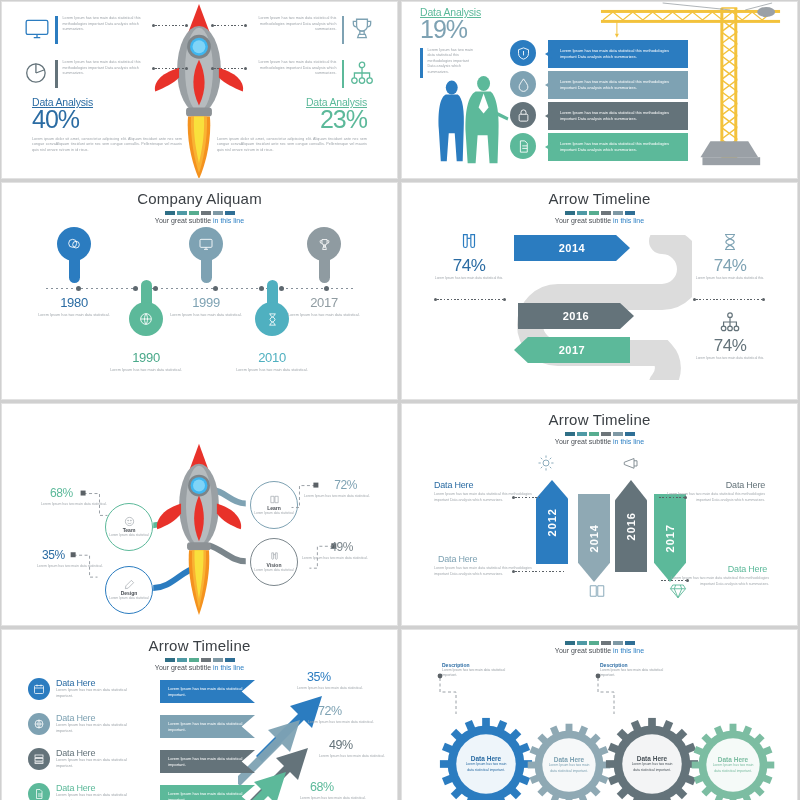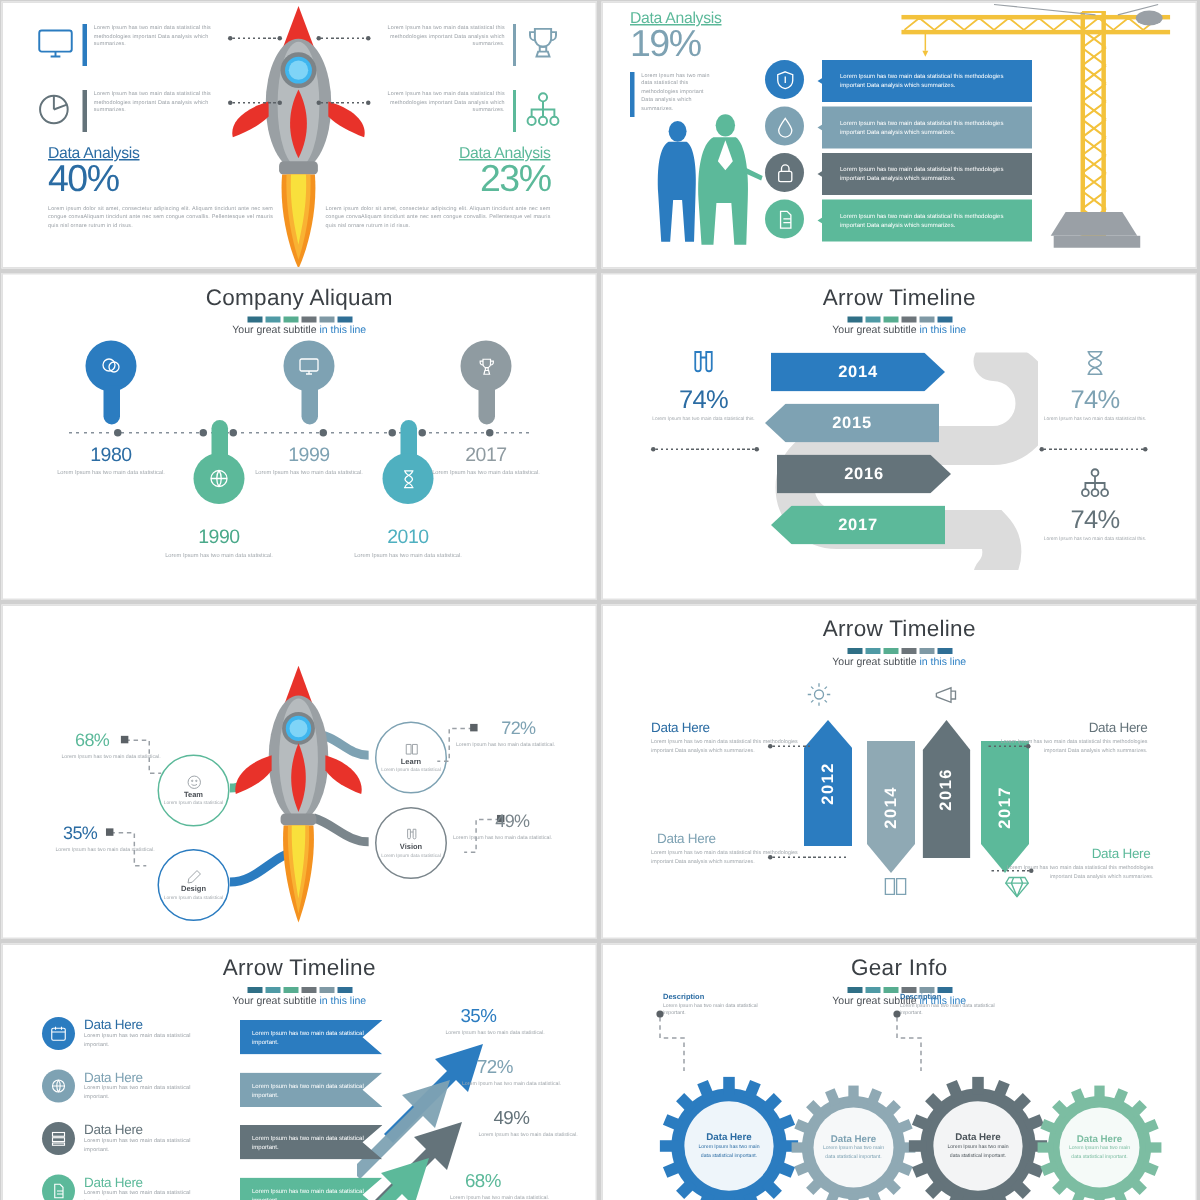--- a/index.html
+++ b/index.html
@@ -361,23 +361,20 @@
  </div>
 
  <svg style="position:absolute;left:110px;top:52px;" width="180" height="145" viewBox="0 0 180 145">
    <path d="M45 14 H236" stroke="none"></path>
    <path d="M150 6 a28 28 0 0 1 0 56 H46 a28 28 0 0 0 0 56 H150 a22 22 0 0 1 0 30" fill="none" stroke="#dcdcdc" stroke-width="26" stroke-linecap="round"></path>
  </svg>
 
  <div class="arrow" style="left:112px;top:52px;width:116px;background:#2b7cc0;clip-path:polygon(0 0,88% 0,100% 50%,88% 100%,0 100%);">
         <span>2014</span>
       </div>
- <div class="arrow" style="left:108px;top:86px;width:116px;background:#7ea2b3;clip-path:polygon(12% 0,100% 0,100% 100%,12% 100%,0 50%);">
-        <span>2015</span>
-      </div>
  <div class="arrow" style="left:116px;top:120px;width:116px;background:#64737a;clip-path:polygon(0 0,88% 0,100% 50%,88% 100%,0 100%);">
         <span>2016</span>
       </div>
  <div class="arrow" style="left:112px;top:154px;width:116px;background:#5cb99a;clip-path:polygon(12% 0,100% 0,100% 100%,12% 100%,0 50%);">
         <span>2017</span>
       </div>
 
  <div class="side" style="left:22px;top:48px;">
    <svg width="22" height="22" viewBox="0 0 24 24" fill="none" stroke="#2b7cc0" stroke-width="1.3">
           <path d="M6 4h4v12a2 2 0 0 1-4 0zM14 4h4v12a2 2 0 0 1-4 0z"></path>
@@ -663,21 +660,20 @@
  <div class="pct" style="left:316px;top:74px;color:#7ea2b3;">72%</div>
  <div class="ptxt" style="left:300px;top:90px;">Lorem Ipsum has two main data statistical.</div>
  <div class="pct" style="left:327px;top:108px;color:#64737a;">49%</div>
  <div class="ptxt" style="left:311px;top:124px;">Lorem Ipsum has two main data statistical.</div>
  <div class="pct" style="left:308px;top:150px;color:#5cb99a;">68%</div>
  <div class="ptxt" style="left:292px;top:166px;">Lorem Ipsum has two main data statistical.</div>
 </div>
 
 <div class="slide s8">
  <div class="title-wrap">
-   <div class="slide-title">Gear Info</div>
    <div class="bars">
           <i style="background:#2f6f86"></i>
           <i style="background:#4f9aa5"></i>
           <i style="background:#57ad90"></i>
           <i style="background:#6d757a"></i>
           <i style="background:#7f99a5"></i>
           <i style="background:#2f6f96"></i>
         </div>
    <div class="subtitle"><b>Your great subtitle</b> <span>in this line</span></div>
  </div>

